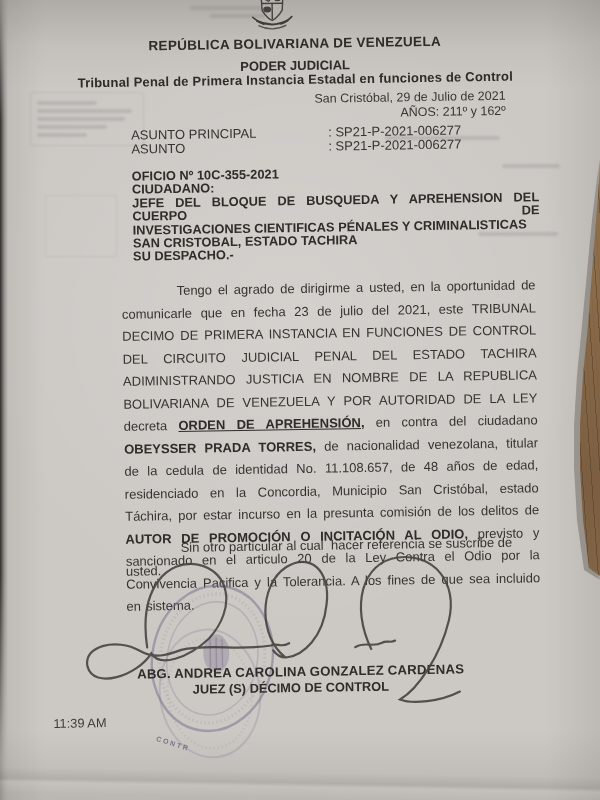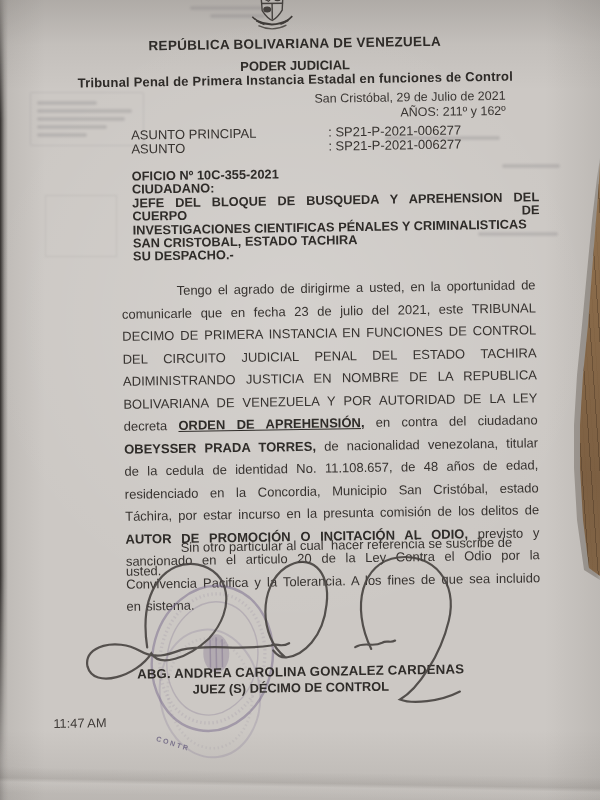--- a/index.html
+++ b/index.html
@@ -186,14 +186,14 @@
     <g fill="none" stroke="#474340" stroke-width="2.2" stroke-linecap="round" opacity="0.9">
       <path d="M88,100 C80,40 110,12 140,18 C172,25 178,62 150,92 C128,112 100,120 92,106
                C78,128 34,142 28,118 C24,97 58,90 80,103 C95,112 108,108 122,103
                C150,97 180,105 212,100 C218,97 221,103 230,98"></path>
       <path d="M226,112 C200,92 200,40 228,22 C252,7 273,26 268,60 C264,93 244,110 228,112 C221,113 217,109 214,105"></path>
       <path d="M296,103 C306,97 313,104 323,99 C328,96 331,100 336,97"></path>
       <path d="M312,105 C292,62 304,18 340,14 C376,10 400,40 390,78 C381,113 358,146 340,156 C352,161 380,159 400,149"></path>
     </g>
   </svg>
 
-  <div class="abs timestamp">11:47 AM</div>
+  <div class="abs timestamp">11:39 AM</div>
 </div>
 
 </body></html>

